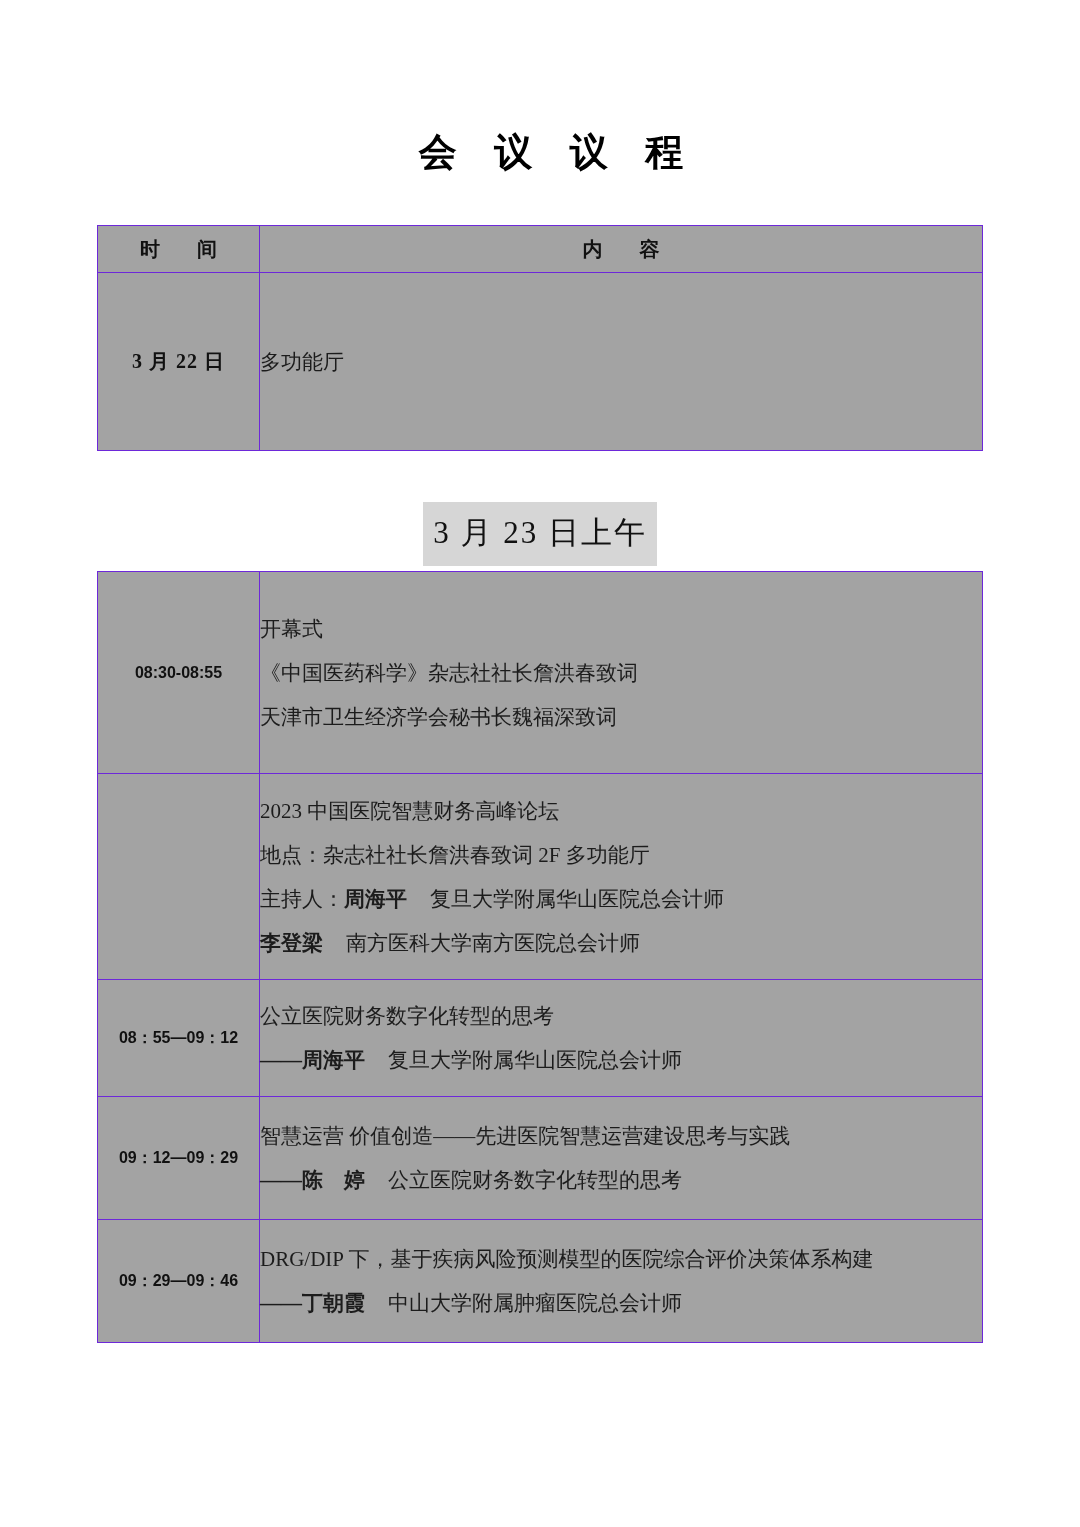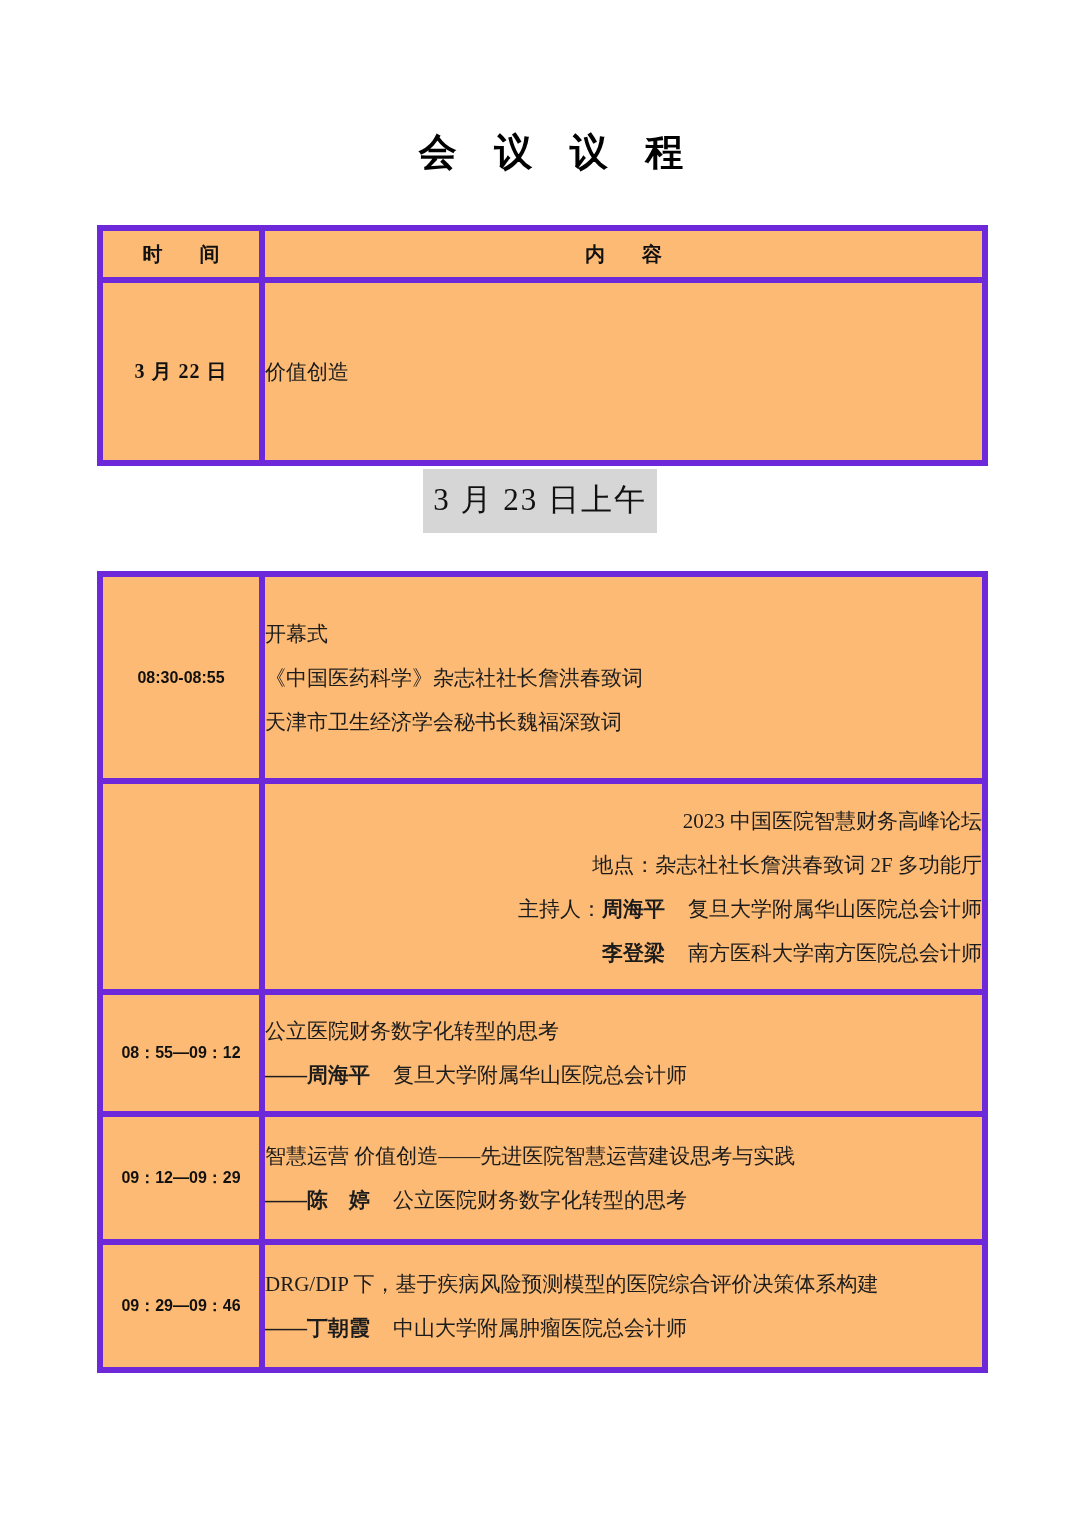--- a/index.html
+++ b/index.html
@@ -43,24 +43,24 @@
 
   
   .agenda-table {
     position: absolute;
     left: 97px;
     width: 885px;
     border-collapse: collapse;
     table-layout: fixed;
   }
   .agenda-table td, .agenda-table th {
-    border: 6px solid #6d28d9;
+    border: 1px solid #6d28d9;
     padding: 0;
     vertical-align: middle;
-    background: #fdba74;
+    background: #a3a3a3;
   }
   .col-time { width: 162px; }
   .col-content { width: 723px; }
 
   .table-one { top: 225px; }
   .table-two { top: 571px; }
 
   .th-text {
     text-align: center;
     font-size: 20px;
@@ -89,39 +89,39 @@
   }
 
   .content-cell {
     padding: 10px 0 10px 22px;
     font-size: 21px;
     line-height: 44px;
     color: #1c1c1c;
   }
   .content-cell.center {
     padding-left: 0;
-    text-align: right;
+    text-align: left;
   }
 
   .line { display: block; white-space: nowrap; }
   .line.b { font-weight: normal; }
   .bold { font-weight: bold; font-family: Liberation Serif, serif; }
 
   
   .row-tall-1 td { height: 177px; }
   .row-open td  { height: 201px; }
   .row-forum td { height: 205px; }
   .row-sess td  { height: 116px; }
   .row-sess-tall td { height: 122px; }
 
   
   .date-heading-wrap {
     position: absolute;
     left: 0;
-    top: 469px;
+    top: 502px;
     width: 1080px;
     text-align: center;
   }
   .date-heading {
     display: inline-block;
     background: #d6d6d6;
     padding: 6px 10px 8px 10px;
     font-size: 31px;
     line-height: 50px;
     color: #111;
@@ -143,21 +143,21 @@
         <col class="col-content">
       </colgroup>
     <tbody>
       <tr>
         <td class="th-text">时 间</td>
         <td class="th-text">内 容</td>
       </tr>
       <tr class="row-tall-1">
         <td class="time-cell serif-time">3 月 22 日</td>
         <td class="content-cell">
-          <span class="line">价值创造</span>
+          <span class="line">多功能厅</span>
         </td>
       </tr>
     </tbody>
   </table>
 
   <div class="date-heading-wrap">
     <span class="date-heading">3 月 23 日上午</span>
   </div>
 
   <table class="agenda-table table-two">

